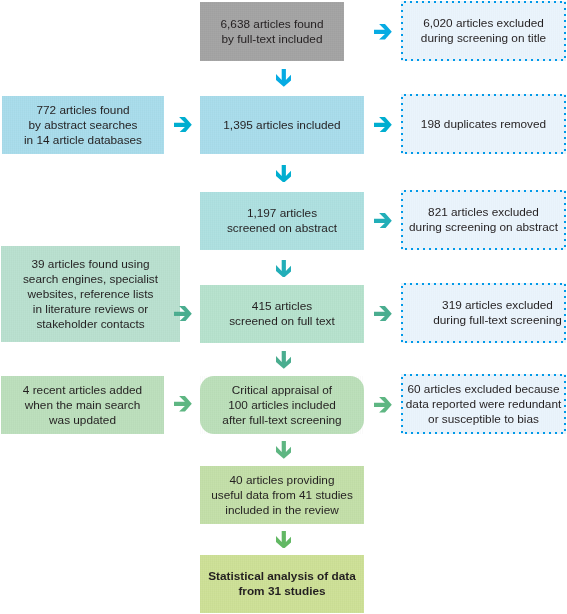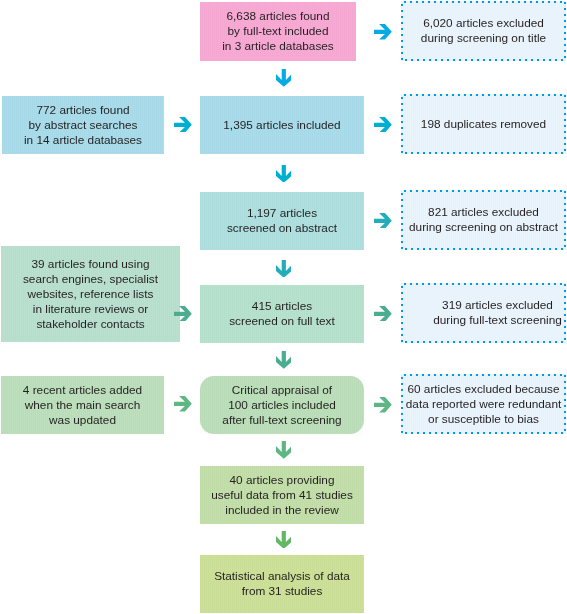--- a/index.html
+++ b/index.html
@@ -47,25 +47,24 @@
   .dotbox .dots .e-right{
     right:0;top:0;bottom:3px;width:2px;
     background-image:repeating-linear-gradient(to top, #0099e8 0 2px, transparent 2px 6px);
   }
   .arrow{position:absolute;display:block;}
 </style>
 </head>
 <body>
 
 <div class="flow">
-  <div class="box" style="left: 200px; top: 2px; width: 156px; height: 59px; background: #f9a8d4;">
+  <div class="box" style="left: 200px; top: 2px; width: 144px; height: 59px; background: #a3a3a3;">
     <div class="tex"></div>
     <span class="ln">6,638 articles found</span>
     <span class="ln">by full-text included</span>
-    <span class="ln">in 3 article databases</span>
   </div>
   <div class="box" style="left: 200px; top: 96px; width: 164px; height: 58px; background: rgb(168, 220, 235);">
     <div class="tex"></div>
     <span class="ln">1,395 articles included</span>
   </div>
   <div class="box" style="left: 200px; top: 192px; width: 164px; height: 58px; background: rgb(173, 224, 224);">
     <div class="tex"></div>
     <span class="ln">1,197 articles</span>
     <span class="ln">screened on abstract</span>
   </div>
@@ -79,21 +78,21 @@
     <span class="ln">Critical appraisal of</span>
     <span class="ln">100 articles included</span>
     <span class="ln">after full-text screening</span>
   </div>
   <div class="box" style="left: 200px; top: 466px; width: 164px; height: 58px; background: rgb(195, 223, 168);">
     <div class="tex"></div>
     <span class="ln">40 articles providing</span>
     <span class="ln">useful data from 41 studies</span>
     <span class="ln">included in the review</span>
   </div>
-  <div class="box" style="left: 200px; top: 555px; width: 164px; height: 58px; background: rgb(205, 224, 150);">
+  <div class="box" style="left: 200px; top: 555px; width: 164px; height: 58px; background: rgb(205, 224, 150); font-weight: bold;">
     <div class="tex"></div>
     <span class="ln">Statistical analysis of data</span>
     <span class="ln">from 31 studies</span>
   </div>
   <div class="box" style="left: 2px; top: 96px; width: 162px; height: 58px; background: rgb(168, 220, 235);">
     <div class="tex"></div>
     <span class="ln">772 articles found</span>
     <span class="ln">by abstract searches</span>
     <span class="ln">in 14 article databases</span>
   </div>

